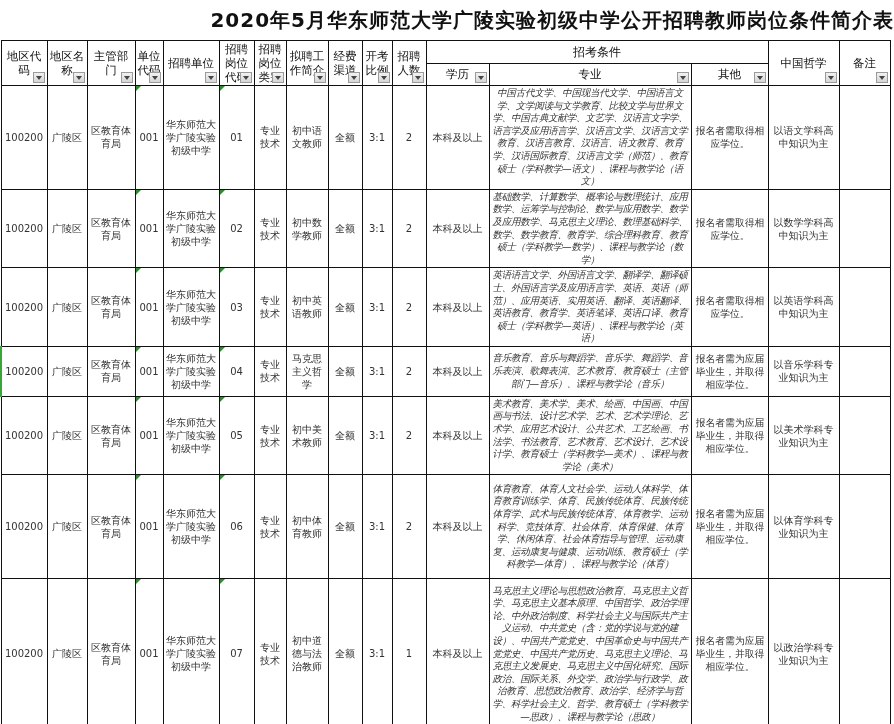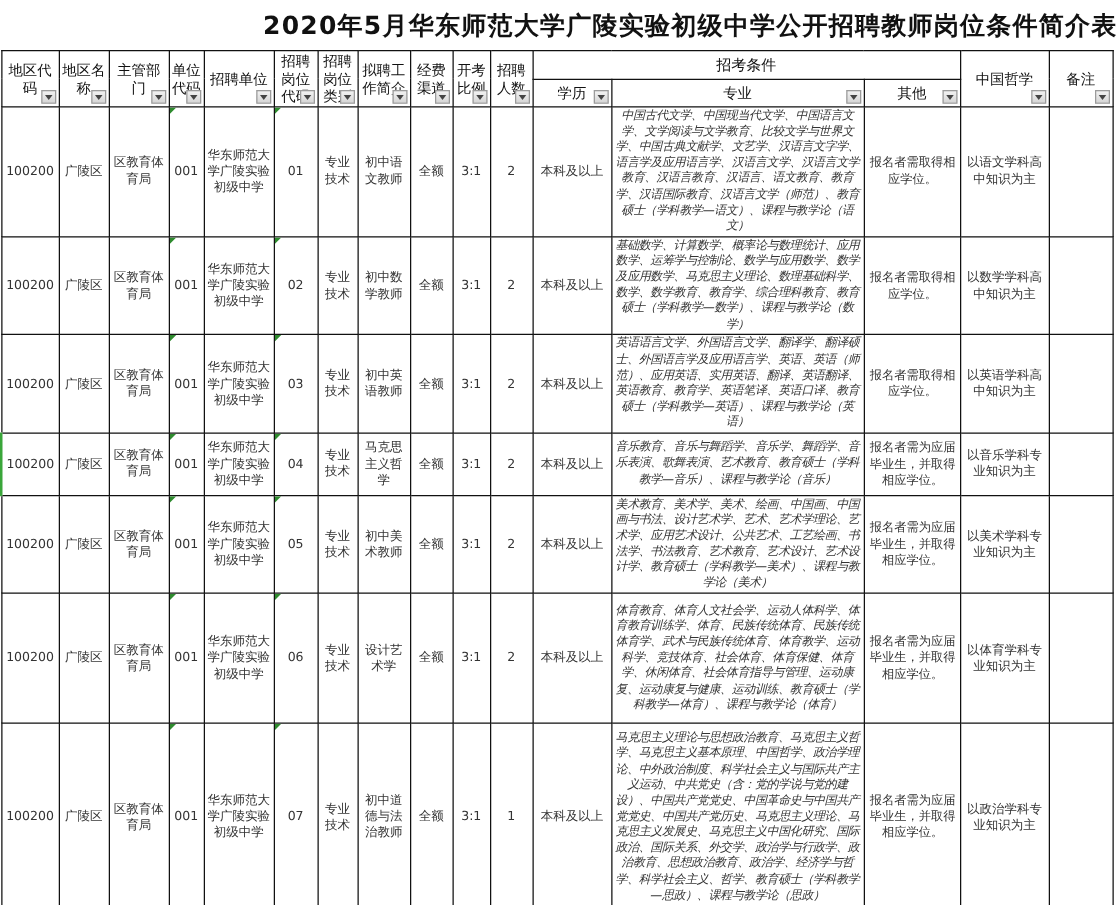--- a/index.html
+++ b/index.html
@@ -200,21 +200,21 @@
       <td>区教育体育局</td>
       <td class="tri">001</td>
       <td>华东师范大学广陵实验初级中学</td>
       <td class="tri">04</td>
       <td>专业技术</td>
       <td>马克思主义哲学</td>
       <td>全额</td>
       <td>3:1</td>
       <td>2</td>
       <td>本科及以上</td>
-      <td class="major">音乐教育、音乐与舞蹈学、音乐学、舞蹈学、音乐表演、歌舞表演、艺术教育、教育硕士（学科教学—音乐）、课程与教学论（音乐）</td>
+      <td class="major">音乐教育、音乐与舞蹈学、音乐学、舞蹈学、音乐表演、歌舞表演、艺术教育、教育硕士（主管部门—音乐）、课程与教学论（音乐）</td>
       <td class="other">报名者需为应届毕业生，并取得相应学位。</td>
       <td>以音乐学科专业知识为主</td>
       <td></td>
     </tr>
 
     <tr style="height:75px">
       <td>100200</td>
       <td>广陵区</td>
       <td>区教育体育局</td>
       <td class="tri">001</td>
@@ -233,21 +233,21 @@
     </tr>
 
     <tr style="height:104px">
       <td>100200</td>
       <td>广陵区</td>
       <td>区教育体育局</td>
       <td class="tri">001</td>
       <td>华东师范大学广陵实验初级中学</td>
       <td class="tri">06</td>
       <td>专业技术</td>
-      <td>设计艺术学</td>
+      <td>初中体育教师</td>
       <td>全额</td>
       <td>3:1</td>
       <td>2</td>
       <td>本科及以上</td>
       <td class="major">体育教育、体育人文社会学、运动人体科学、体育教育训练学、体育、民族传统体育、民族传统体育学、武术与民族传统体育、体育教学、运动科学、竞技体育、社会体育、体育保健、体育学、休闲体育、社会体育指导与管理、运动康复、运动康复与健康、运动训练、教育硕士（学科教学—体育）、课程与教学论（体育）</td>
       <td class="other">报名者需为应届毕业生，并取得相应学位。</td>
       <td>以体育学科专业知识为主</td>
       <td></td>
     </tr>
 

